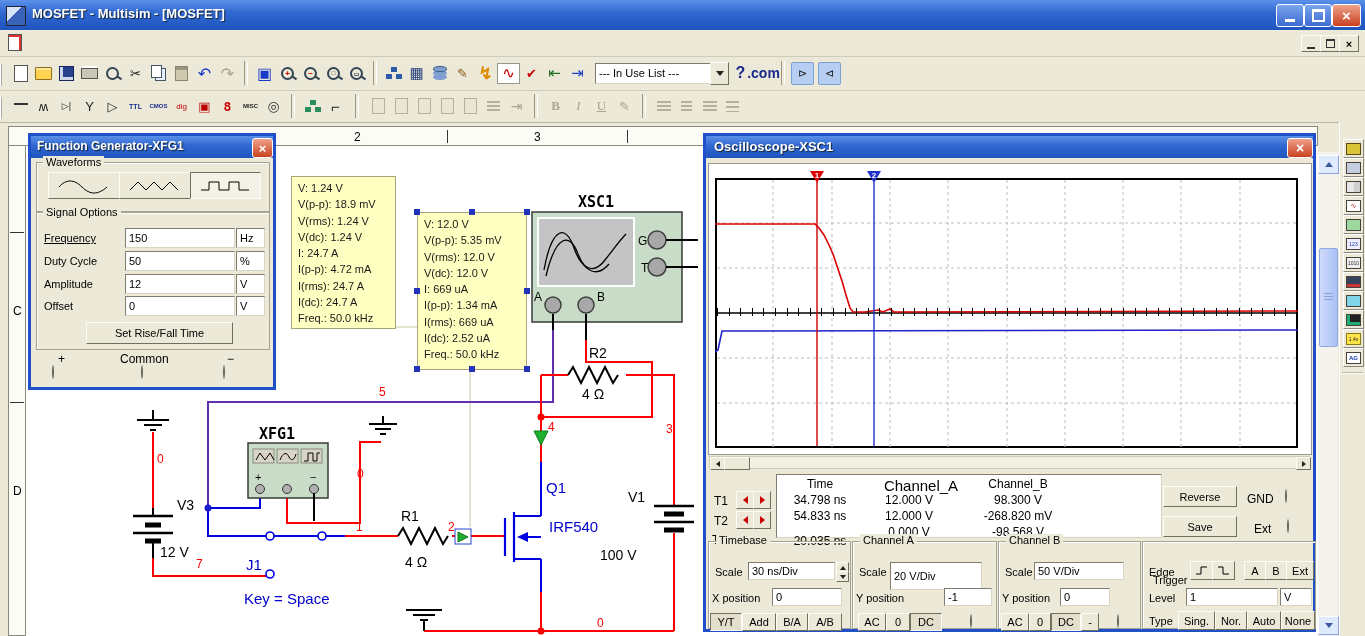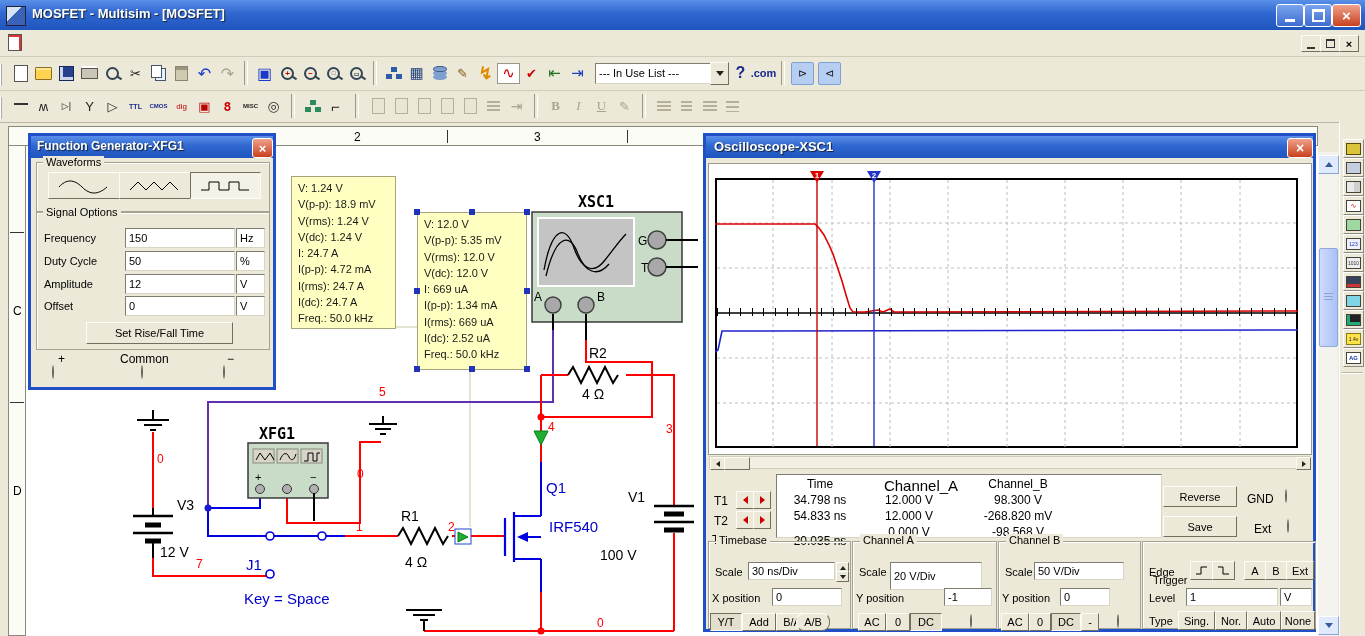--- a/index.html
+++ b/index.html
@@ -166,21 +166,21 @@
       </span>
     <span class="fld" style="width:116px;height:21px;margin-left:6px;">
         <span>--- In Use List ---</span>
       </span>
     <span class="btn flex" style="width:17px;height:21px;margin-left:-1px;">
         <span class="arr" style="border:4px solid transparent;border-top:5px solid #222;margin-top:4px;"></span>
       </span>
     <span class="tb" style="color:#1a2a8c;font-weight:bold;font-size:16px;">
         <span>?</span>
       </span>
-    <span class="tb" style="color:#1a2a8c;font-size:11px;font-weight:bold;">
+    <span class="tb" style="color:#1a2a8c;font-size:14px;font-weight:bold;">
         <span>.com</span>
       </span>
     <span class="vsep" style="margin:0 6px;"></span>
     <span class="tb" style="background:#b5cef2;border:1px solid #7da0d4;border-radius:2px;width:21px;height:21px;font-size:11px;">
         <span>⊳</span>
       </span>
     <span class="tb" style="background:#b5cef2;border:1px solid #7da0d4;border-radius:2px;width:21px;height:21px;font-size:11px;margin-left:4px;">
         <span>⊲</span>
       </span>
   </div>
@@ -463,21 +463,21 @@
           <path d="M3,12 L11,4 L19,12 L27,4 L35,12 L43,4 L51,12" stroke="#000" fill="none"></path>
         </svg>
     </div>
     <div class="a btn pressed flex" style="left:159px;top:36px;width:69px;height:25px;background:#f4f2e6;">
       <svg width="56" height="16">
           <path d="M3,12 H11 V4 H21 V12 H31 V4 H41 V12 H51" stroke="#000" fill="none"></path>
         </svg>
     </div>
     <div class="a gbox" style="left:5px;top:76px;width:232px;height:136px;"></div>
     <span class="gleg" style="left:12px;top:70px;">Signal Options</span>
-    <span class="a" style="left:13px;top:96px;">Frequency</span>
+    <span class="a" style="left:13px;top:96px;text-decoration:underline;">Frequency</span>
     <div class="a fld" style="left:94px;top:92px;width:110px;height:20px;">150</div>
     <div class="a fld" style="left:205px;top:92px;width:29px;height:20px;">Hz</div>
     <span class="a" style="left:13px;top:119px;">Duty Cycle</span>
     <div class="a fld" style="left:94px;top:115px;width:110px;height:20px;">50</div>
     <div class="a fld" style="left:205px;top:115px;width:29px;height:20px;">%</div>
     <span class="a" style="left:13px;top:142px;">Amplitude</span>
     <div class="a fld" style="left:94px;top:138px;width:110px;height:20px;">12</div>
     <div class="a fld" style="left:205px;top:138px;width:29px;height:20px;">V</div>
     <span class="a" style="left:13px;top:164px;">Offset</span>
     <div class="a fld" style="left:94px;top:160px;width:110px;height:20px;">0</div>
@@ -577,21 +577,21 @@
         <span class="arr" style="border:3px solid transparent;border-bottom:4px solid #222;margin-bottom:3px;"></span>
       </span>
     <span class="btn a flex" style="left:130px;top:435px;width:11px;height:9px;">
         <span class="arr" style="border:3px solid transparent;border-top:4px solid #222;margin-top:3px;"></span>
       </span>
     <span class="a" style="left:6px;top:456px;">X position</span>
     <div class="a fld" style="left:66px;top:452px;width:70px;height:18px;">0</div>
     <div class="a btn pressed flex" style="left:4px;top:477px;width:30px;height:16px;">Y/T</div>
     <div class="a btn flex" style="left:36px;top:477px;width:32px;height:16px;">Add</div>
     <div class="a btn flex" style="left:70px;top:477px;width:30px;height:16px;">B/A</div>
-    <div class="a btn flex" style="left:90px;top:477px;width:32px;height:16px;border-radius:8px;">A/B</div>
+    <div class="a btn flex" style="left:102px;top:477px;width:32px;height:16px;">A/B</div>
 
     
     <div class="a gbox" style="left:146px;top:405px;width:143px;height:86px;"></div>
     <span class="gleg" style="left:154px;top:398px;">Channel A</span>
     <span class="a" style="left:153px;top:430px;">Scale</span>
     <div class="a fld" style="left:184px;top:426px;width:92px;height:28px;">20 V/Div</div>
     <span class="a" style="left:150px;top:456px;">Y position</span>
     <div class="a fld" style="left:238px;top:452px;width:48px;height:18px;">-1</div>
     <div class="a btn flex" style="left:152px;top:477px;width:26px;height:16px;">AC</div>
     <div class="a btn flex" style="left:180px;top:477px;width:22px;height:16px;">0</div>

